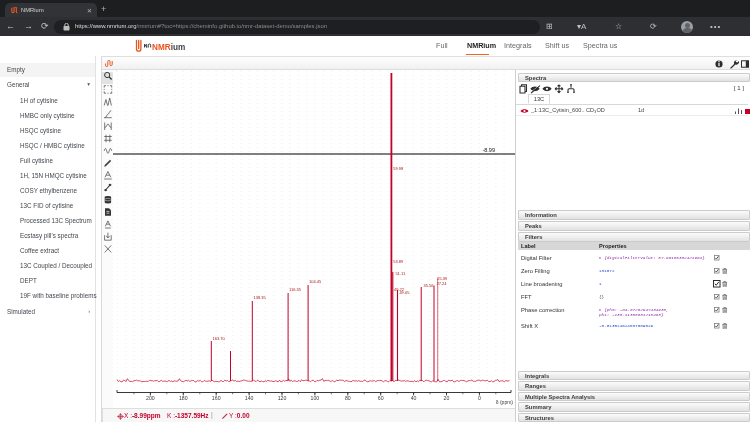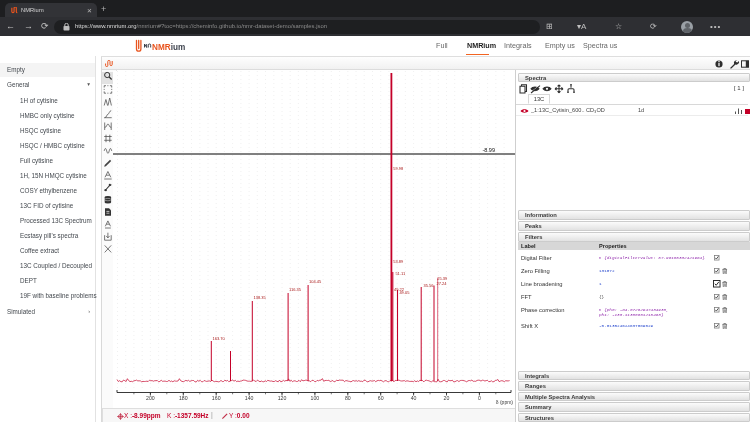--- a/index.html
+++ b/index.html
@@ -88,21 +88,21 @@
   <svg id="logo" width="50" height="16" viewBox="0 0 50 16">
     <path d="M1.5 1.5 v8.5 a2.2 2.2 0 0 0 4.4 0 v-8.5 M3.7 1.5 v8" stroke="#e8541e" stroke-width="1.3" fill="none" stroke-linecap="round"></path>
     <path d="M9.5 8.5 v-3.5 l2.2 3.5 v-3.5 m1.6 3.5 v-2.3 a1.2 1.2 0 1 1 2.4 0 v2.3" stroke="#3a3f4a" stroke-width="1" fill="none"></path>
     <text x="17" y="11" font-size="8.2" font-weight="bold" fill="#e8541e">NMR</text>
     <text x="35.8" y="11" font-size="8.2" font-weight="bold" fill="#3a3f4a">ium</text>
   </svg>
   <div id="nav">
     <span style="position:absolute; left:6px; white-space:nowrap;">Full</span>
     <span style="position:absolute; left:37px; color:#1d1d1d; font-weight:bold; white-space:nowrap;">NMRium</span>
     <span style="position:absolute; left:74px; white-space:nowrap;">Integrals</span>
-    <span style="position:absolute; left:115px; white-space:nowrap;">Empty us</span>
+    <span style="position:absolute; left:115px; white-space:nowrap;">Shift us</span>
     <span style="position:absolute; left:153px; white-space:nowrap;">Spectra us</span>
     <div style="position:absolute; left:36px; top:12.5px; width:23px; height:1.6px; background:#f26421;"></div>
   </div>
 </div>
 
 <div id="app" class="abs">
   <div id="sidebar">
     <div class="sbrow empty" style="top:7px;height:13.5px;line-height:13.5px;"><span class="lbl1">Empty</span></div>
     <div class="sbrow" style="top:21.4px;"><span class="lbl1">General</span><span class="chev">▾</span></div>
     <div class="sbrow" style="top:37.0px;"><span class="lbl2">1H of cytisine</span></div>

